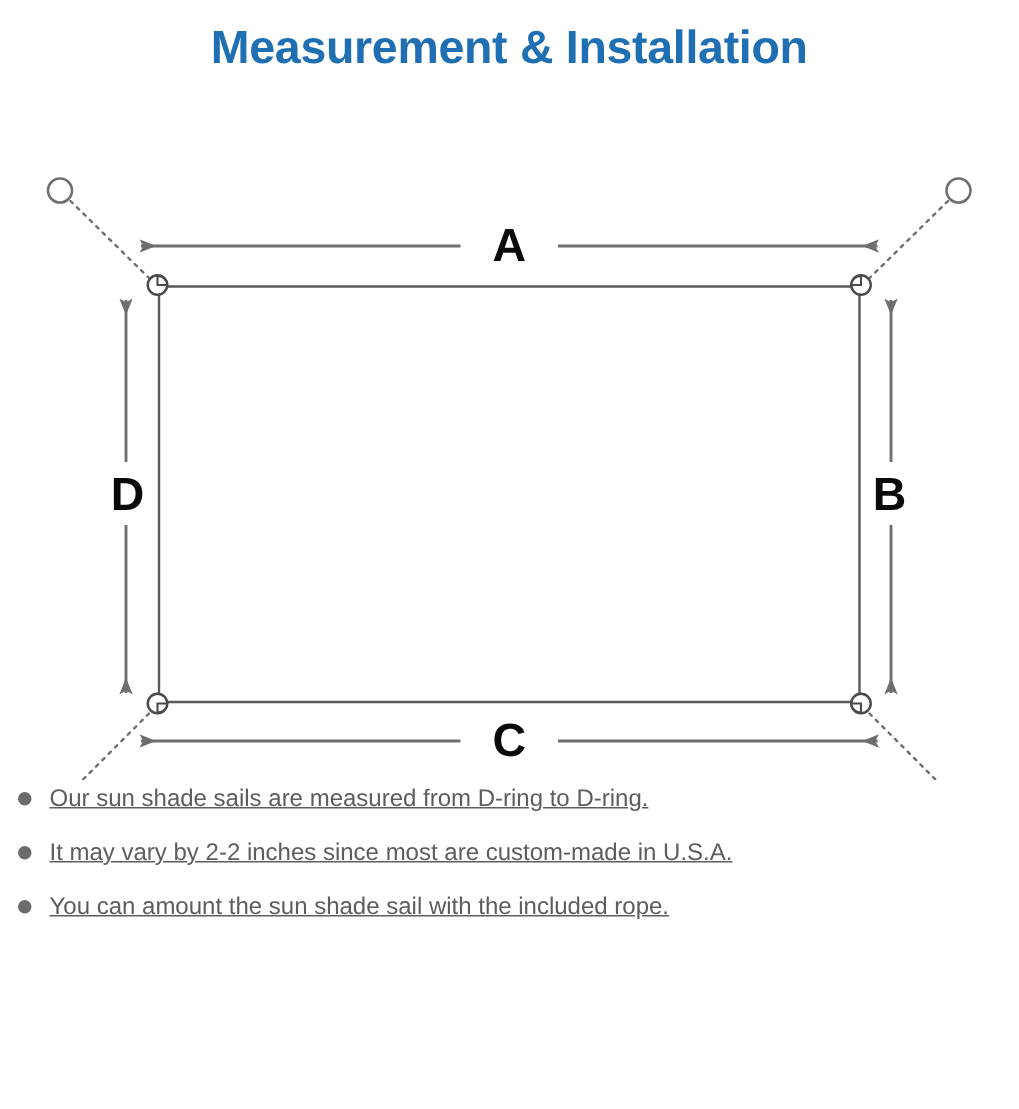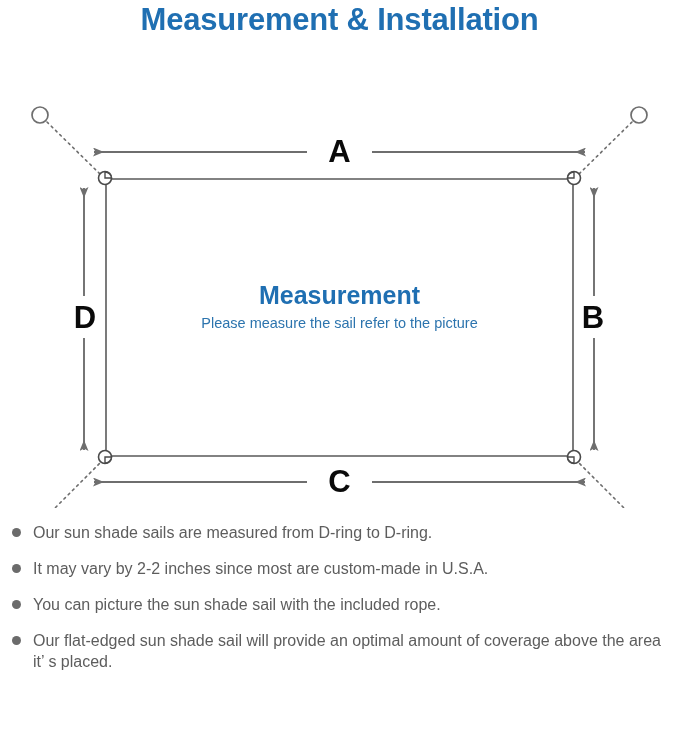--- a/index.html
+++ b/index.html
@@ -16,21 +16,21 @@
     position: relative;
   }
 
   
   .title {
     text-align: center;
     font-size: 31px;
     font-weight: bold;
     color: #1F6FB2;
     letter-spacing: -0.2px;
-    padding-top: 2px;
+    padding-top: 14px;
     line-height: 36px;
   }
 
   
   .diagram {
     position: relative;
     width: 679px;
     height: 470px;
   }
   .diagram svg {
@@ -94,20 +94,21 @@
     background: #6b6b6b;
     flex: 0 0 auto;
     margin-top: 6px;
     margin-right: 12px;
   }
   .note-text {
     font-size: 16px;
     line-height: 21px;
     color: #5d5d5d;
     flex: 1 1 auto;
+    text-decoration: underline;
   }
 </style>
 </head>
 <body>
 
 <div class="title">Measurement &amp; Installation</div>
 
 <div class="diagram">
 
   <svg width="679" height="470" viewBox="0 0 679 470">
@@ -160,41 +161,33 @@
       <line x1="84" y1="258" x2="84" y2="150" marker-end="url(#ah)"></line>
       <line x1="84" y1="300" x2="84" y2="412" marker-end="url(#ah)"></line>
     </g>
 
     <g stroke="#6e6e6e" stroke-width="1.9" fill="none">
       <line x1="594" y1="258" x2="594" y2="150" marker-end="url(#ah)"></line>
       <line x1="594" y1="300" x2="594" y2="412" marker-end="url(#ah)"></line>
     </g>
   </svg>
 
-  <div class="center-label">
-    <div class="center-title">Measurement</div>
-    <div class="center-sub">Please measure the sail refer to the picture</div>
-  </div>
 
   <div class="dim-letter dim-a">A</div>
   <div class="dim-letter dim-b">B</div>
   <div class="dim-letter dim-c">C</div>
   <div class="dim-letter dim-d">D</div>
 </div>
 
 <div class="notes">
   <div class="note-row">
     <span class="note-bullet"></span>
     <span class="note-text">Our sun shade sails are measured from D-ring to D-ring.</span>
   </div>
   <div class="note-row">
     <span class="note-bullet"></span>
     <span class="note-text">It may vary by 2-2 inches since most are custom-made in U.S.A.</span>
   </div>
   <div class="note-row">
     <span class="note-bullet"></span>
-    <span class="note-text">You can picture the sun shade sail with the included rope.</span>
-  </div>
-  <div class="note-row">
-    <span class="note-bullet"></span>
-    <span class="note-text">Our flat-edged sun shade sail will provide an optimal amount of coverage above the area it’ s placed.</span>
+    <span class="note-text">You can amount the sun shade sail with the included rope.</span>
   </div>
 </div>
 
 </body></html>

